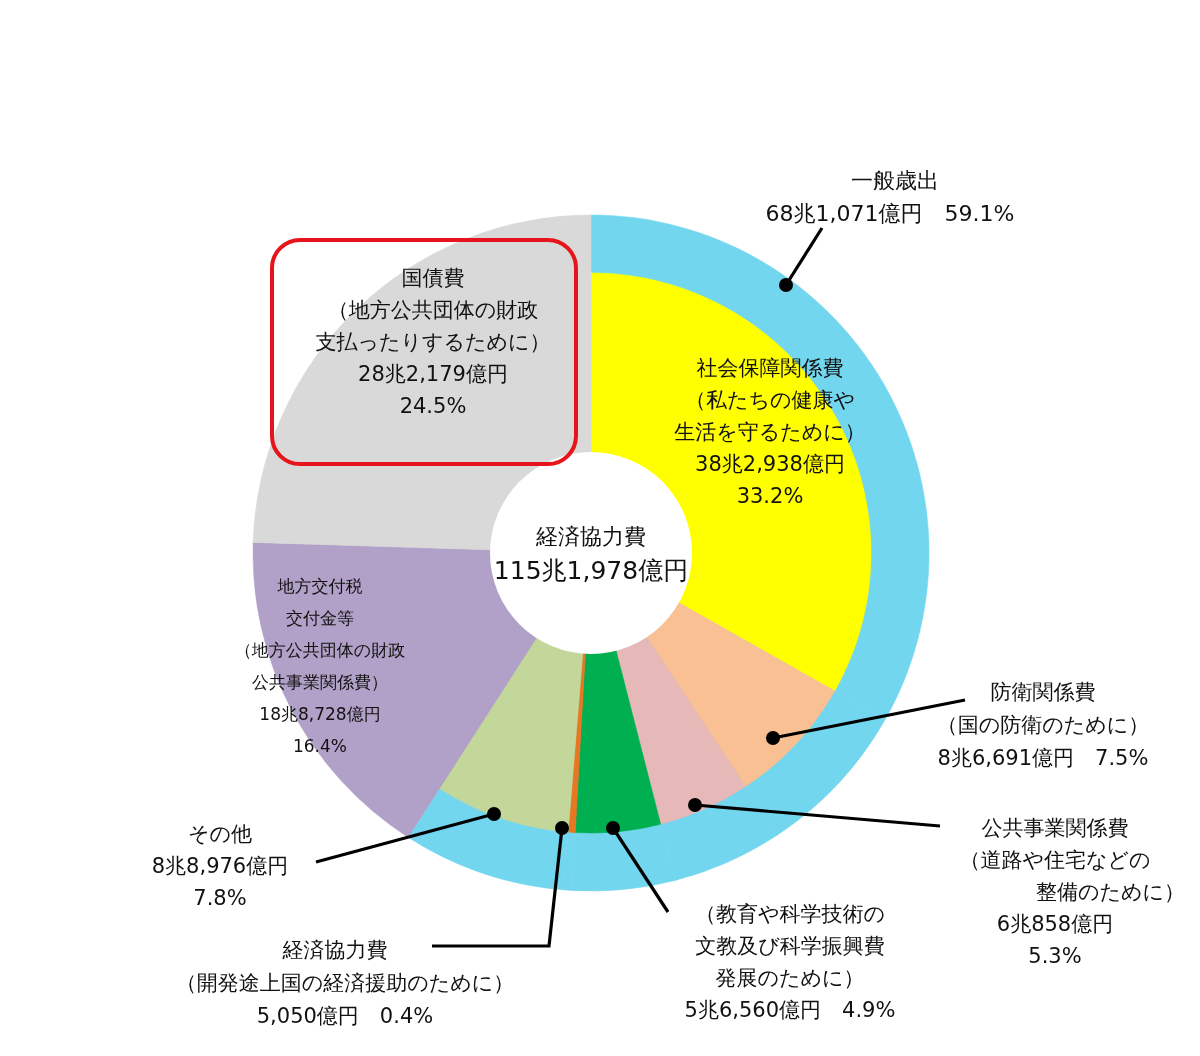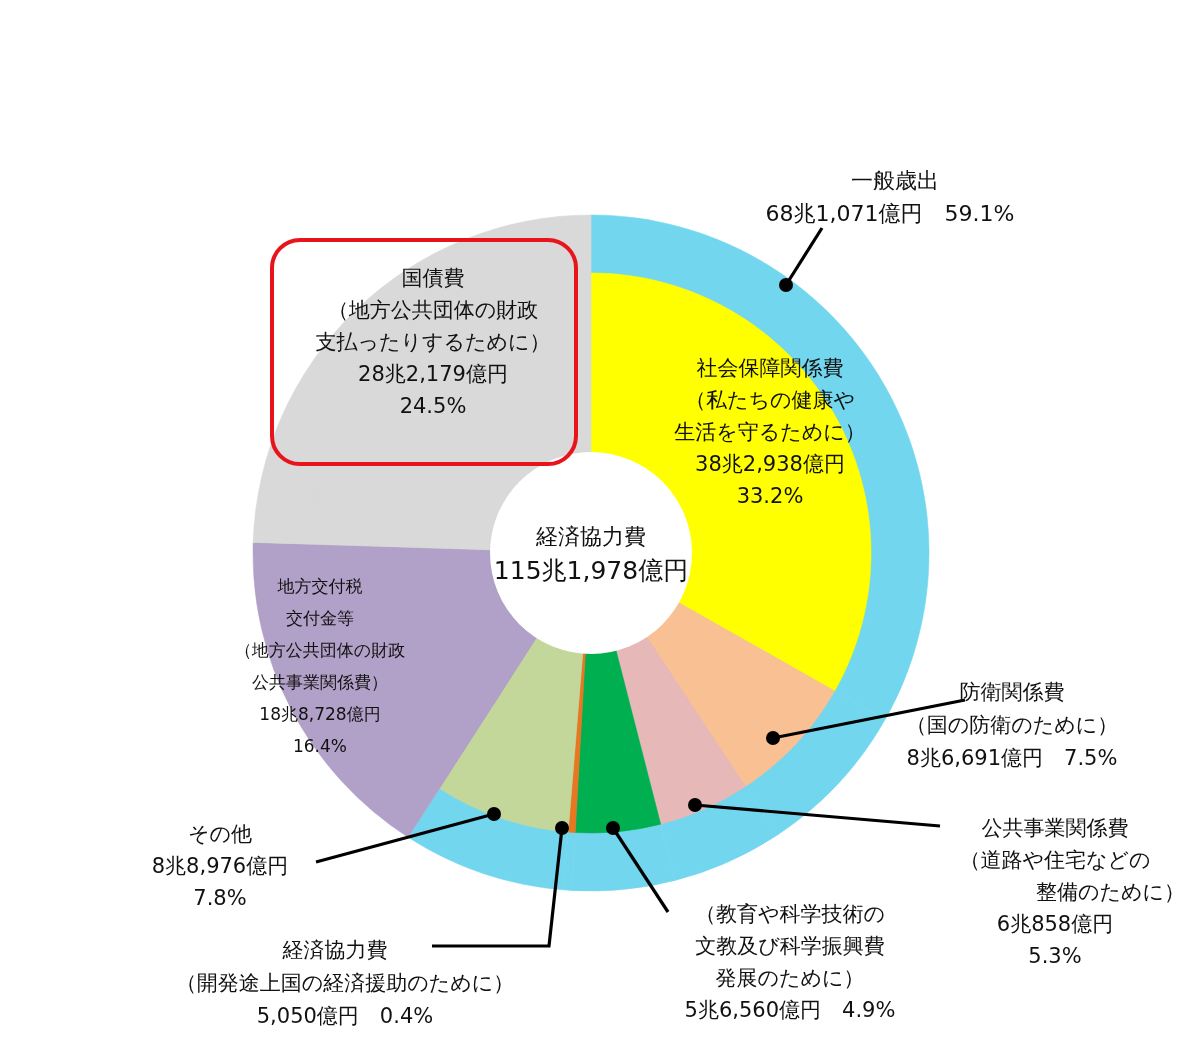--- a/index.html
+++ b/index.html
@@ -86,21 +86,21 @@
 
 <div class="label" style="left:180px; top:570px; width:280px; font-size:17px; line-height:32px;">
   <div>地方交付税</div>
   <div>交付金等</div>
   <div>（地方公共団体の財政</div>
   <div>公共事業関係費）</div>
   <div>18兆8,728億円</div>
   <div>16.4%</div>
 </div>
 
-<div class="label" style="left:862px; top:676px; width:300px; font-size:21px; line-height:33px;">
+<div class="label" style="left:893px; top:676px; width:300px; font-size:21px; line-height:33px;">
   <div>防衛関係費</div>
   <div>（国の防衛のために）</div>
   <div>8兆6,691億円　7.5%</div>
 </div>
 
 <div class="label" style="left:925px; top:812px; width:260px; font-size:21px; line-height:32px;">
   <div>公共事業関係費</div>
   <div>（道路や住宅などの</div>
   <div style="text-align:right; padding-left:12px;">整備のために）</div>
   <div>6兆858億円</div>

